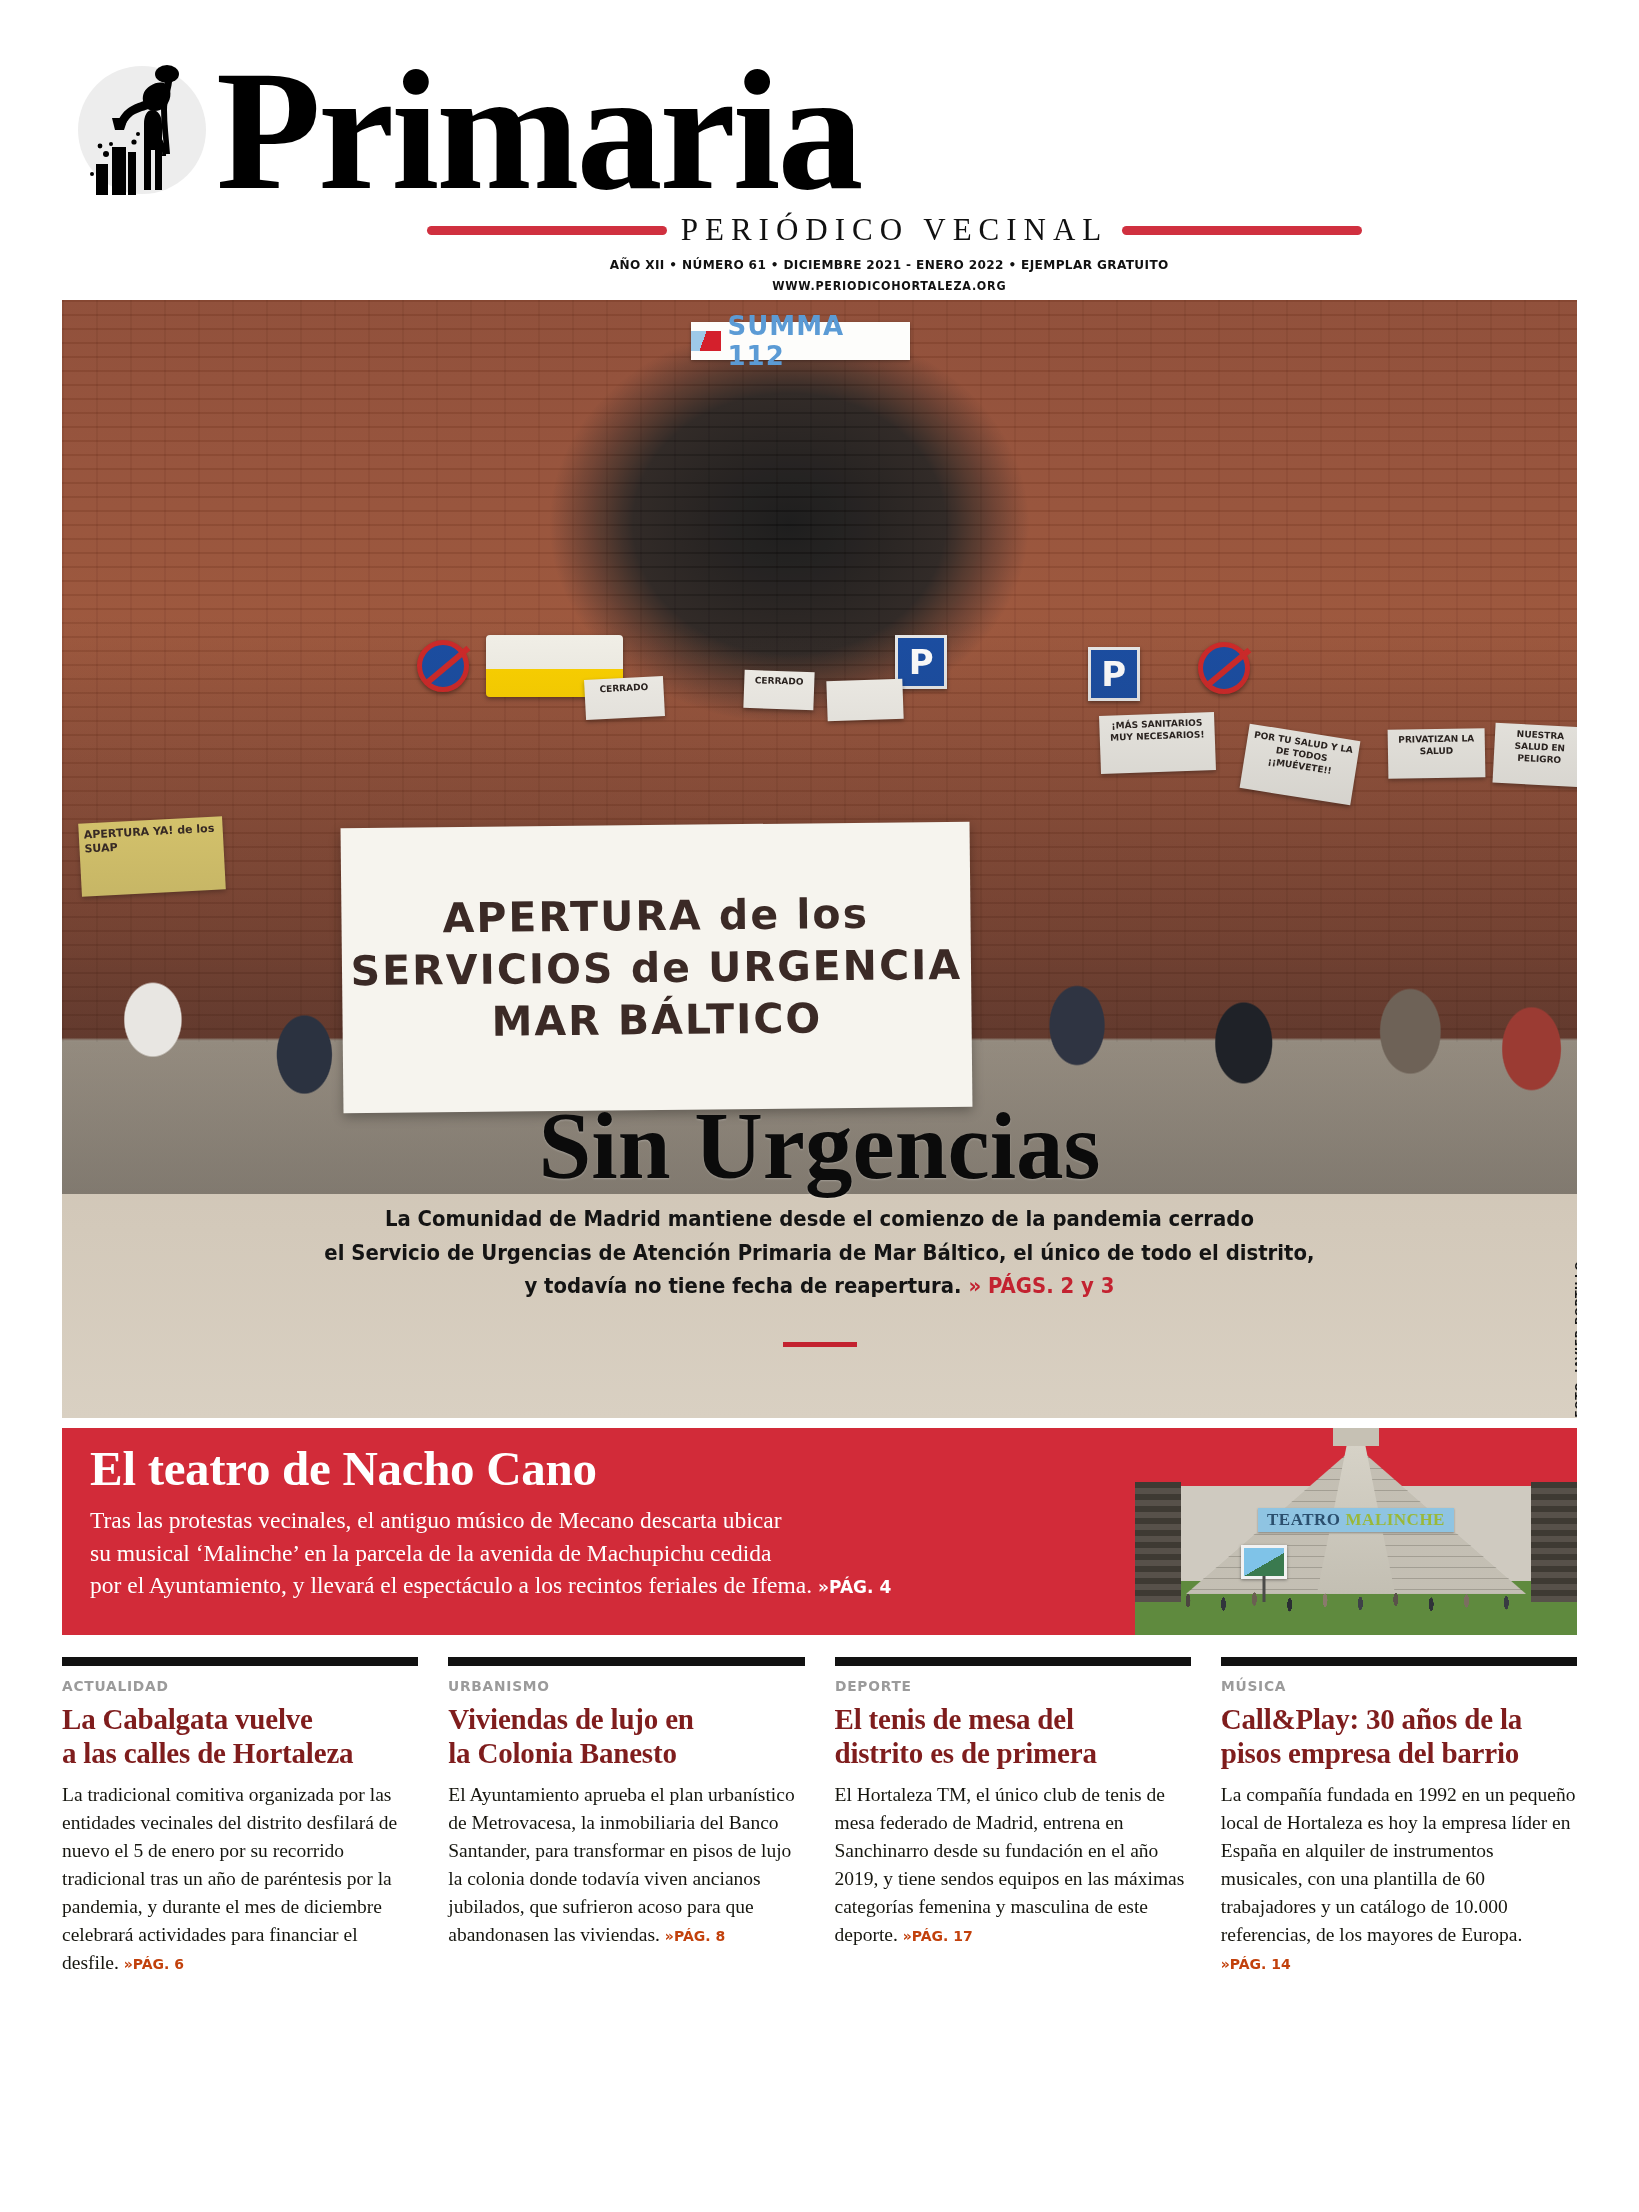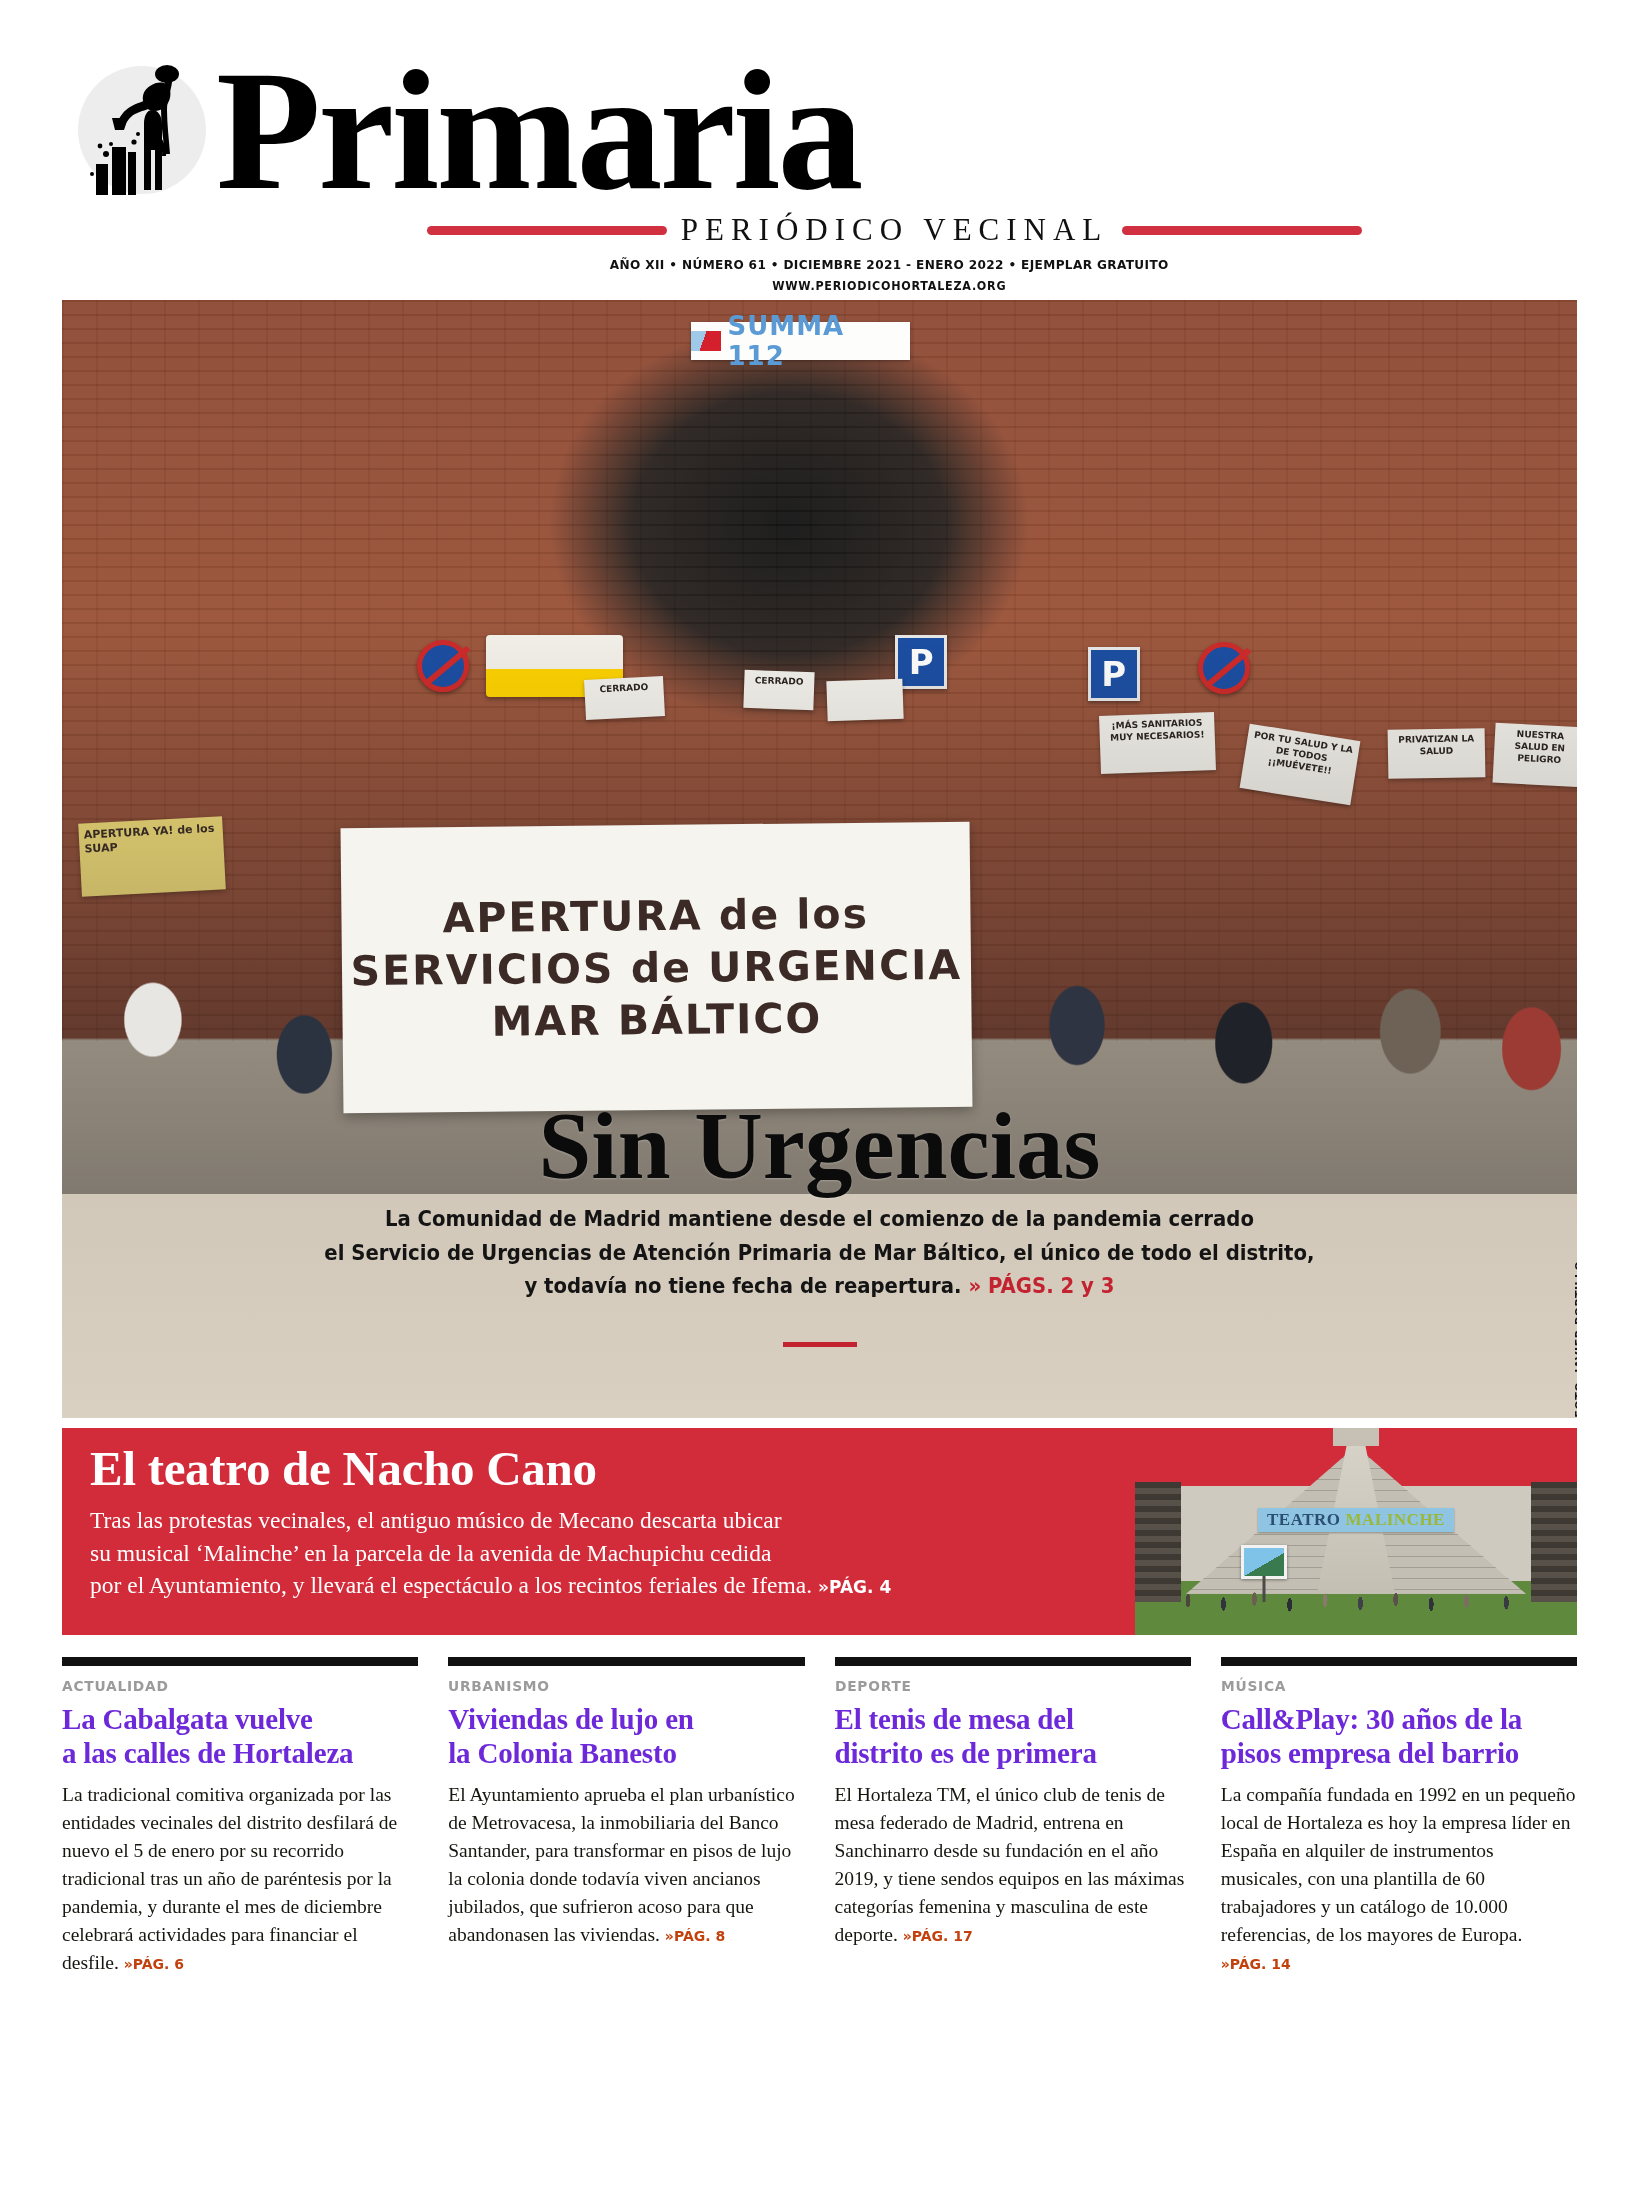--- a/index.html
+++ b/index.html
@@ -445,21 +445,21 @@
     color: #9b9b9b;
     margin-bottom: 9px;
     transform: scaleX(0.95);
     transform-origin: left;
   }
   .brief h3 {
     font-family: "Liberation Serif", serif;
     font-weight: bold;
     font-size: 29px;
     line-height: 1.16;
-    color: #6d28d9;
+    color: #7f1d1d;
     margin-bottom: 11px;
     letter-spacing: -0.2px;
   }
   .brief p {
     font-family: "Liberation Serif", serif;
     font-size: 19.5px;
     line-height: 1.43;
     color: #16160f;
   }
   .brief .pag-ref {

